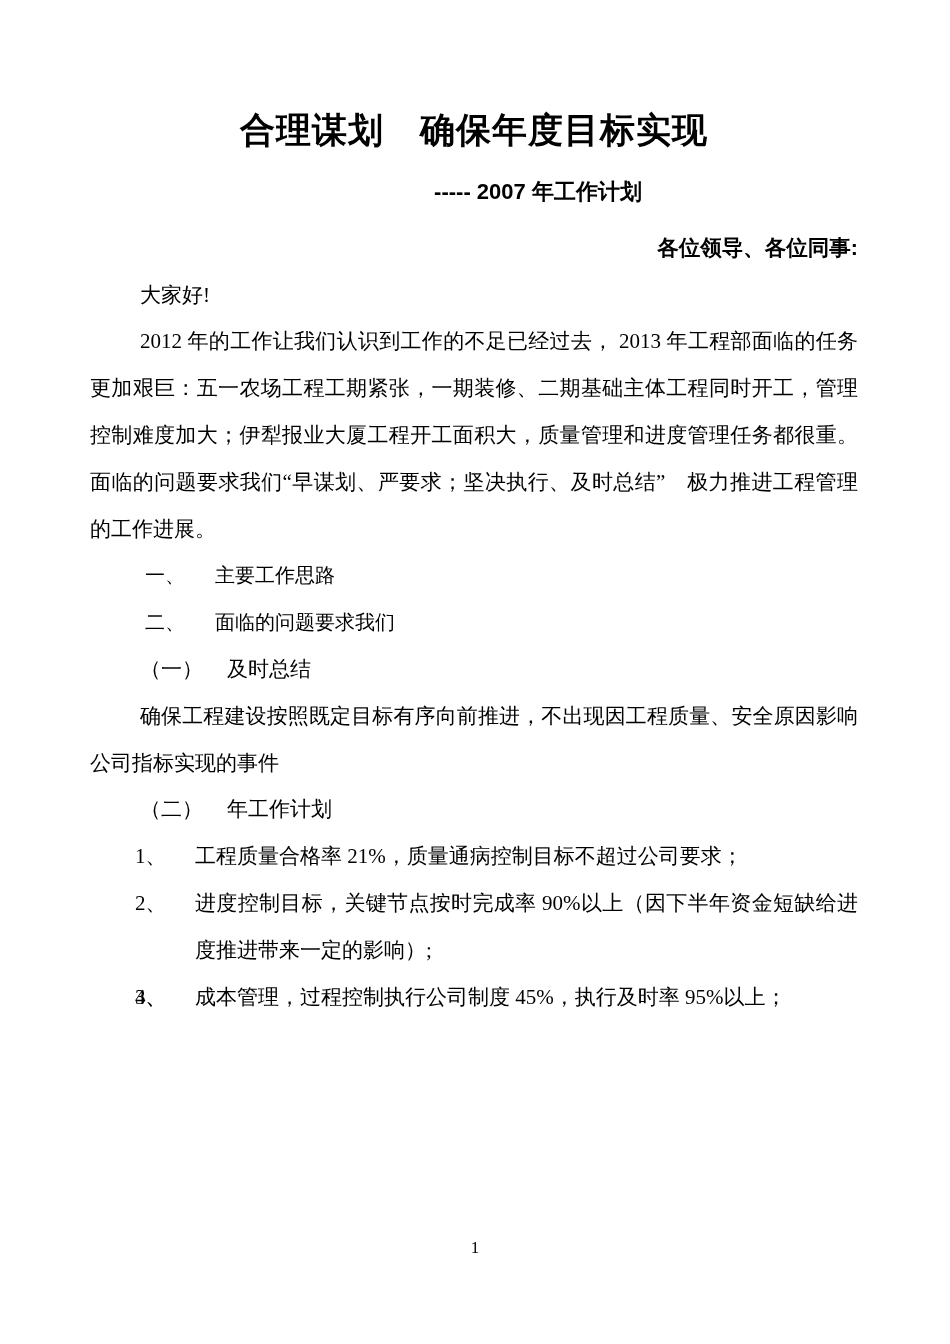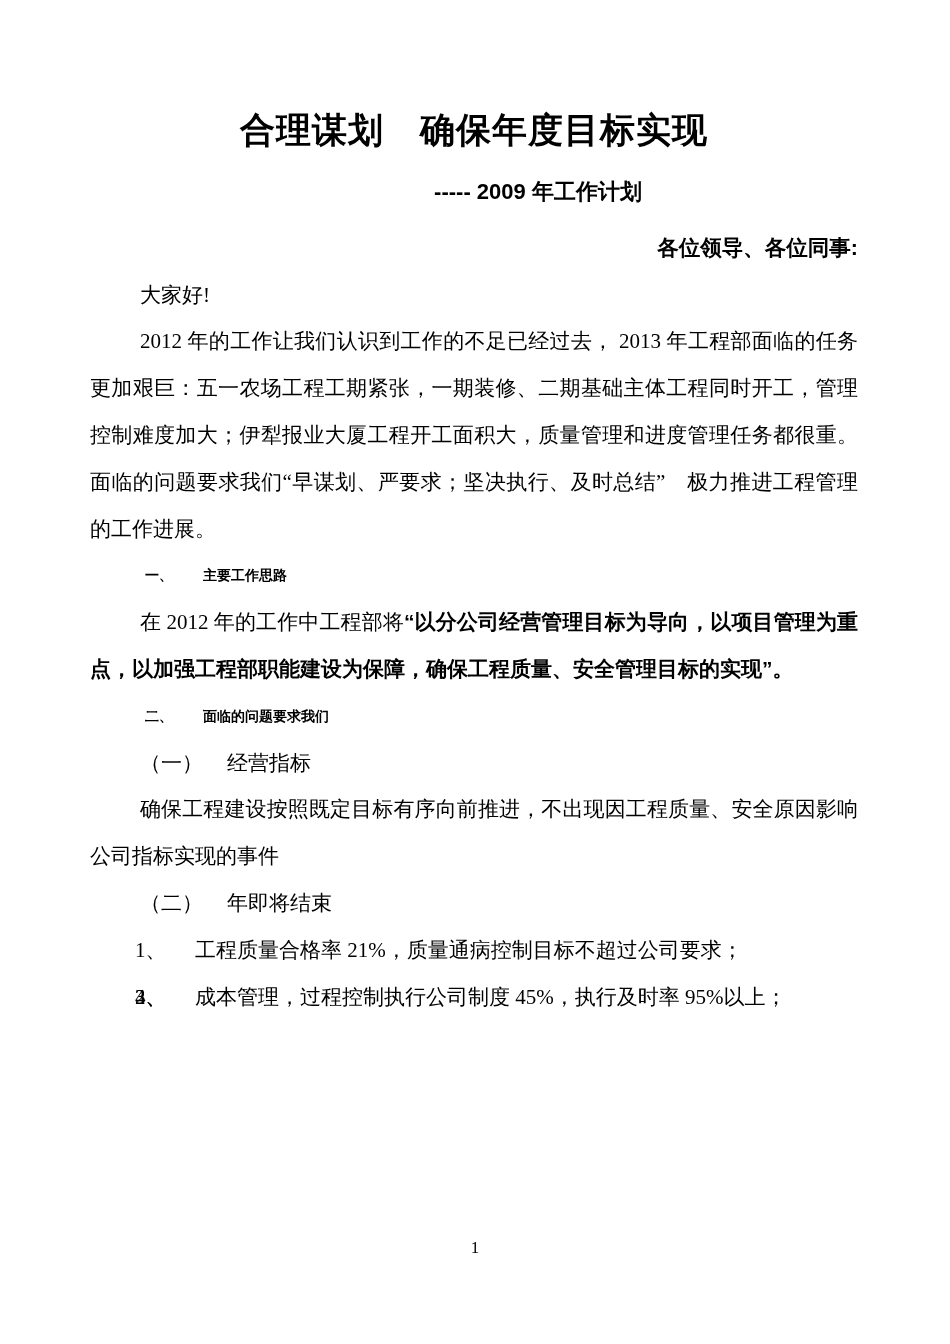--- a/index.html
+++ b/index.html
@@ -50,22 +50,22 @@
   }
   p { margin: 0; }
   .body-par {
     text-align: justify;
     text-justify: inter-ideograph;
   }
   .indent { text-indent: 50px; }
   .sec-heading {
     padding-left: 55px;
     font-family: "Liberation Sans", "DejaVu Sans", sans-serif;
-    font-weight: 700;
-    font-size: 14px;
+    font-weight: 400;
+    font-size: 20px;
   }
   .sec-heading .sec-num { margin-right: 30px; }
   .sub-heading { padding-left: 50px; }
   .sub-heading .sub-num { margin-right: 24px; }
   .bold-part {
     font-family: "Liberation Sans", "DejaVu Sans", sans-serif;
     font-weight: 700;
   }
   .mgmt-item {
     position: relative;
@@ -88,46 +88,45 @@
     line-height: 20px;
   }
 </style>
 </head>
 <body>
 
 <div class="page">
 
   <h1 class="doc-title">合理谋划　确保年度目标实现</h1>
 
-  <div class="doc-subtitle">----- 2009 年工作计划</div>
+  <div class="doc-subtitle">----- 2007 年工作计划</div>
 
   <div class="content">
 
     <p class="salutation">各位领导、各位同事:</p>
 
     <p class="body-par indent">大家好!</p>
 
 
     <p class="body-par indent">2012 年的工作让我们认识到工作的不足已经过去， 2013 年工程部面临的任务更加艰巨：五一农场工程工期紧张，一期装修、二期基础主体工程同时开工，管理控制难度加大；伊犁报业大厦工程开工面积大，质量管理和进度管理任务都很重。面临的问题要求我们“早谋划、严要求；坚决执行、及时总结”　极力推进工程管理的工作进展。</p>
 
     <p class="sec-heading"><span class="sec-num">一、</span><span>主要工作思路</span></p>
 
-    <p class="body-par indent"><span>在 2012 年的工作中工程部将</span><span class="bold-part">“以分公司经营管理目标为导向，以项目管理为重点，以加强工程部职能建设为保障，确保工程质量、安全管理目标的实现”。</span></p>
 
     <p class="sec-heading"><span class="sec-num">二、</span><span>面临的问题要求我们</span></p>
 
-    <p class="body-par sub-heading"><span class="sub-num">（一）</span><span>经营指标</span></p>
+    <p class="body-par sub-heading"><span class="sub-num">（一）</span><span>及时总结</span></p>
 
     <p class="body-par indent">确保工程建设按照既定目标有序向前推进，不出现因工程质量、安全原因影响公司指标实现的事件</p>
 
-    <p class="body-par sub-heading"><span class="sub-num">（二）</span><span>年即将结束</span></p>
+    <p class="body-par sub-heading"><span class="sub-num">（二）</span><span>年工作计划</span></p>
 
     <p class="mgmt-item"><span class="item-num">1、</span><span>工程质量合格率 21%，质量通病控制目标不超过公司要求；</span></p>
 
-    <p class="mgmt-item"><span class="item-num">2、</span></p>
+    <p class="mgmt-item"><span class="item-num">2、</span><span>进度控制目标，关键节点按时完成率 90%以上（因下半年资金短缺给进度推进带来一定的影响）;</span></p>
 
     <p class="mgmt-item"><span class="item-num">3、</span></p>
 
     <p class="mgmt-item"><span class="item-num">4、</span><span>成本管理，过程控制执行公司制度 45%，执行及时率 95%以上；</span></p>
 
   </div>
 
   <div class="page-number">1</div>
 
 </div>

